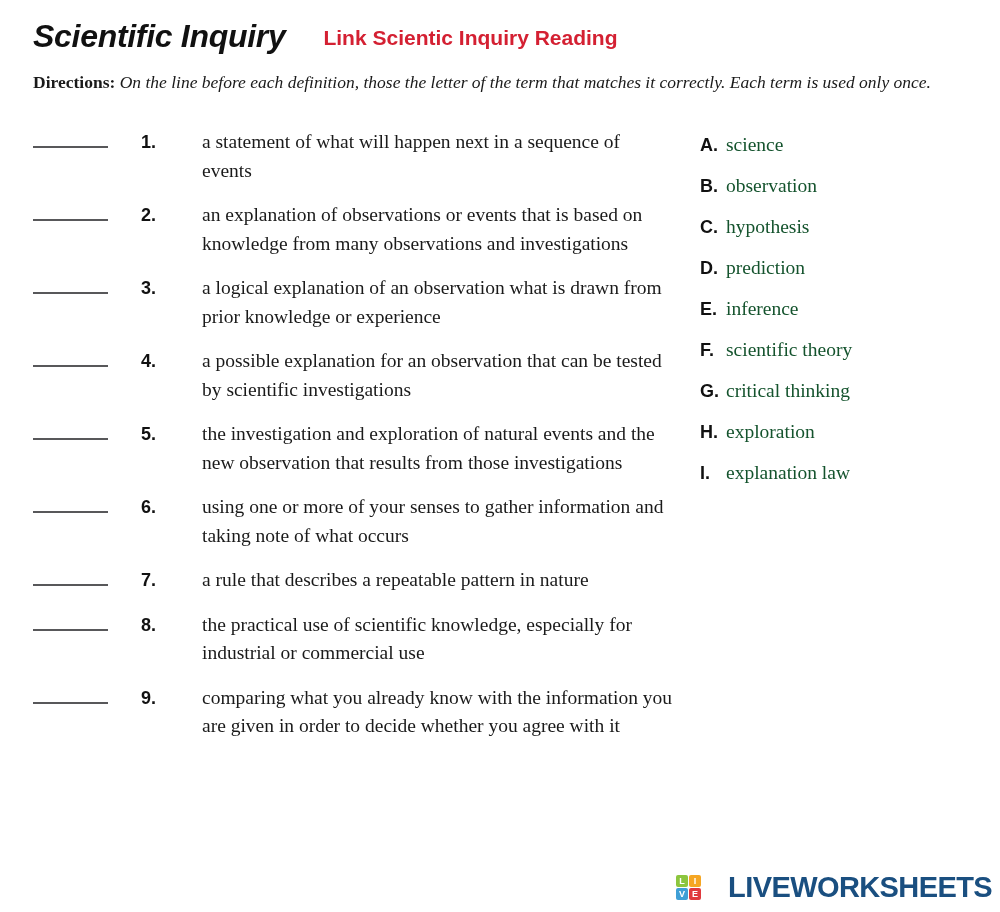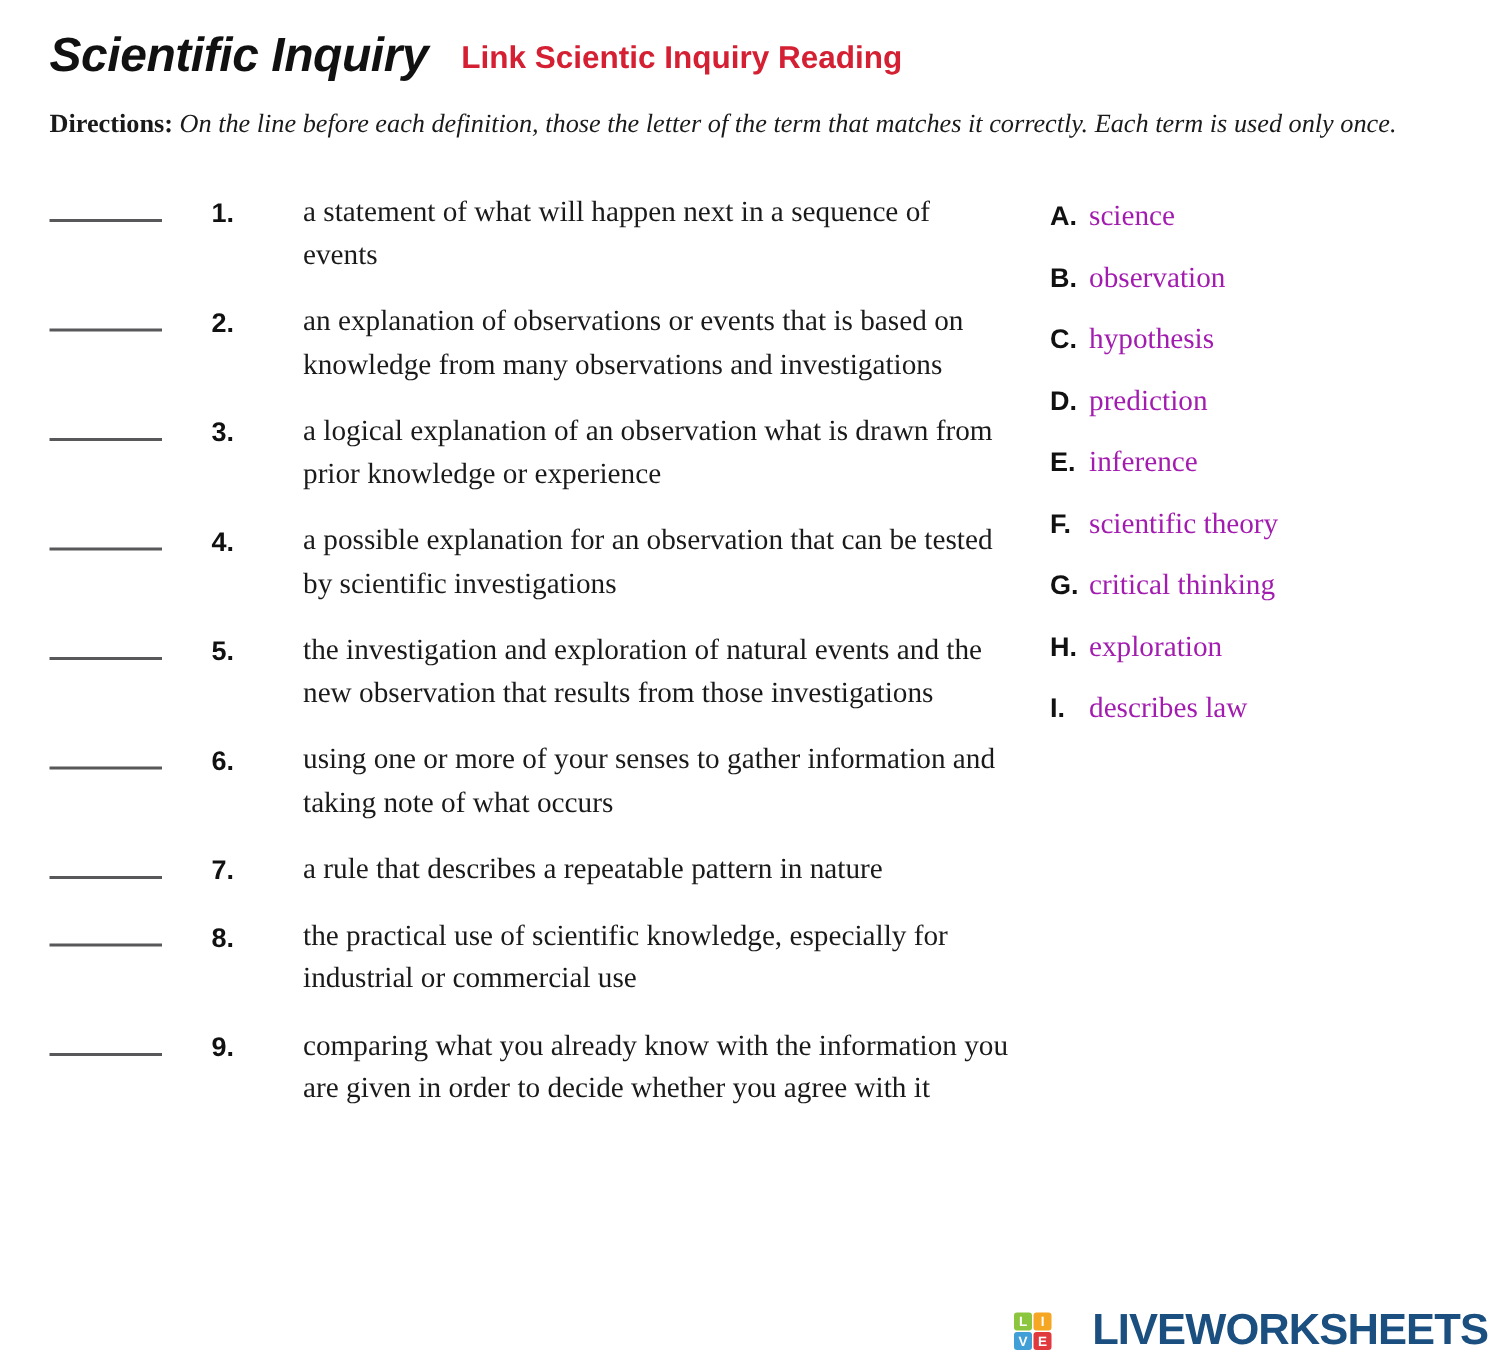--- a/index.html
+++ b/index.html
@@ -20,21 +20,21 @@
   
   .header {
     position: absolute;
     left: 33px;
     top: 18px;
     width: 940px;
   }
   .title-row {
     display: flex;
     align-items: baseline;
-    gap: 22px;
+    gap: 38px;
   }
   .doc-title {
     font-family: "Liberation Sans", sans-serif;
     font-weight: bold;
     font-style: italic;
     font-size: 32px;
     letter-spacing: -0.3px;
     color: #111111;
     white-space: nowrap;
   }
@@ -131,21 +131,21 @@
     flex: 0 0 auto;
     width: 26px;
     font-family: "Liberation Sans", sans-serif;
     font-weight: bold;
     font-size: 18px;
     color: #111111;
   }
   .option-label {
     font-family: "Liberation Serif", serif;
     font-size: 19.5px;
-    color: #a21caf;
+    color: #14532d;
   }
 
   
   .logo {
     position: absolute;
     right: 8px;
     bottom: 8px;
     display: flex;
     align-items: center;
     gap: 3px;
@@ -307,21 +307,21 @@
       <span class="option-label">critical thinking</span>
     </div>
 
     <div class="option">
       <span class="option-letter">H.</span>
       <span class="option-label">exploration</span>
     </div>
 
     <div class="option">
       <span class="option-letter">I.</span>
-      <span class="option-label">describes law</span>
+      <span class="option-label">explanation law</span>
     </div>
 
   </div>
 </div>
 
 <div class="logo">
   <div class="logo-tiles">
     <span class="logo-tile" style="background: rgb(140, 198, 62);">L</span>
     <span class="logo-tile" style="background: rgb(245, 166, 35);">I</span>
     <span class="logo-tile" style="background: rgb(63, 159, 214);">V</span>

